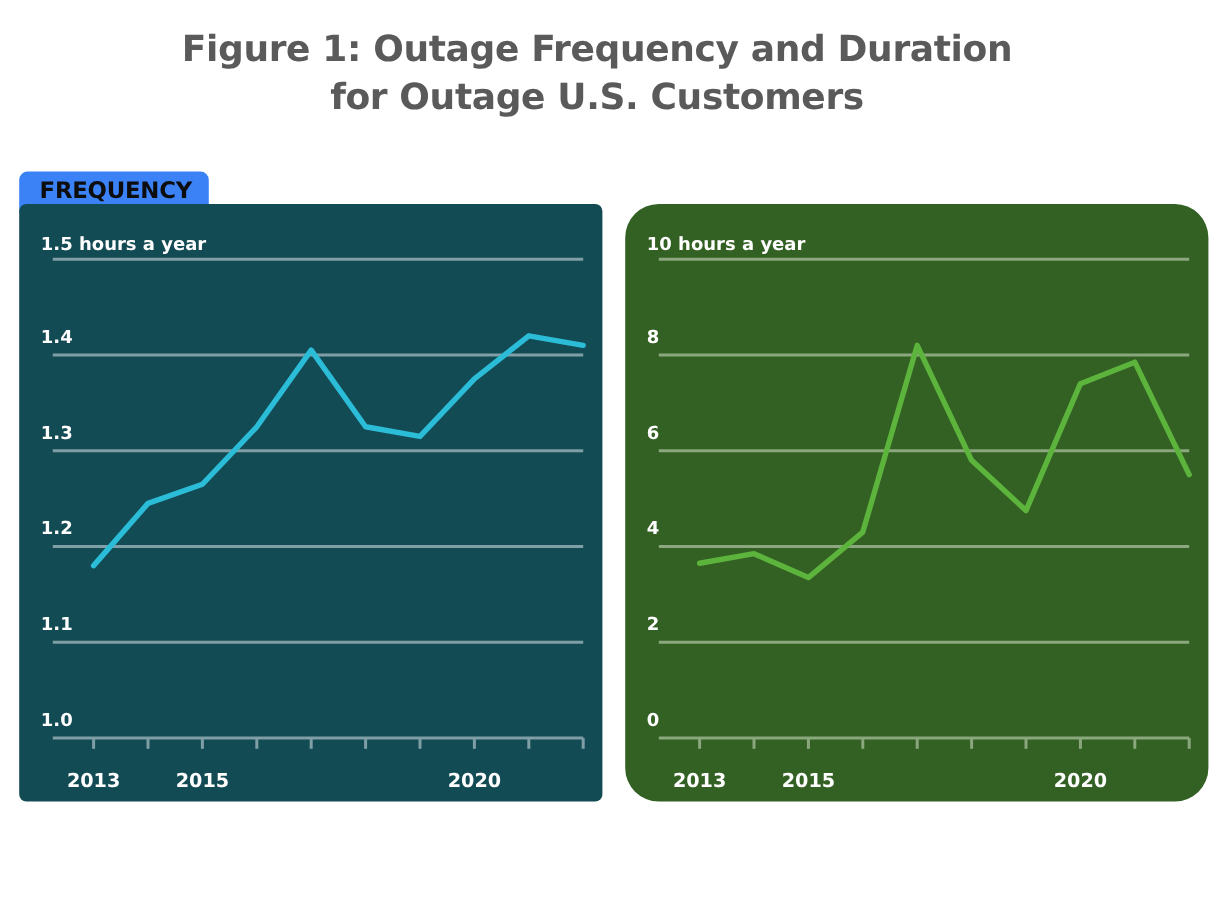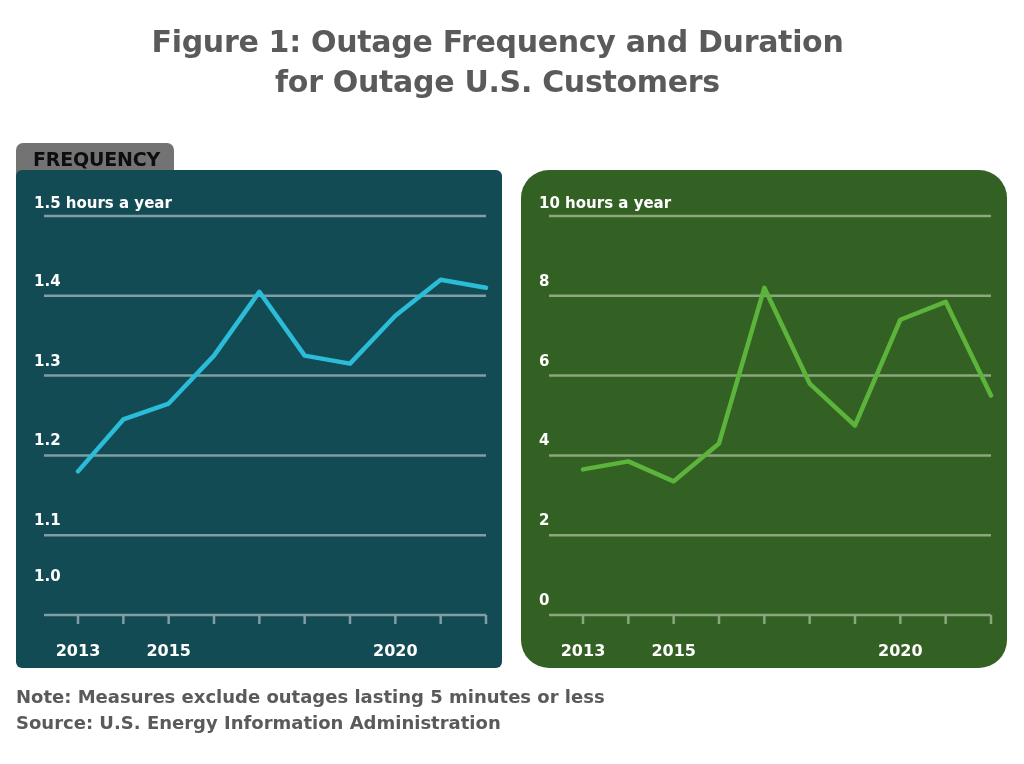--- a/index.html
+++ b/index.html
@@ -66,21 +66,21 @@
     height: 34px;
     border-top-left-radius: 7px;
     border-top-right-radius: 7px;
     display: flex;
     align-items: center;
     padding: 0 14px 2px 17px;
     box-sizing: border-box;
   }
   .tab.freq {
     left: 16px;
-    background: #737373;
+    background: #3b82f6;
   }
   .tab.dur {
     left: 521px;
     background: #5cb43c;
   }
   .tab-label {
     font-family: "DejaVu Sans", sans-serif;
     font-weight: bold;
     font-size: 19px;
     letter-spacing: -0.2px;
@@ -180,21 +180,21 @@
           <line x1="152.66666666666666" x2="152.66666666666666" y1="445" y2="454" stroke="#7f9ea5" stroke-width="2.5"></line>
           <line x1="198" x2="198" y1="445" y2="454" stroke="#7f9ea5" stroke-width="2.5"></line>
           <line x1="243.33333333333331" x2="243.33333333333331" y1="445" y2="454" stroke="#7f9ea5" stroke-width="2.5"></line>
           <line x1="288.6666666666667" x2="288.6666666666667" y1="445" y2="454" stroke="#7f9ea5" stroke-width="2.5"></line>
           <line x1="334" x2="334" y1="445" y2="454" stroke="#7f9ea5" stroke-width="2.5"></line>
           <line x1="379.3333333333333" x2="379.3333333333333" y1="445" y2="454" stroke="#7f9ea5" stroke-width="2.5"></line>
           <line x1="424.66666666666663" x2="424.66666666666663" y1="445" y2="454" stroke="#7f9ea5" stroke-width="2.5"></line>
           <line x1="470" x2="470" y1="445" y2="454" stroke="#7f9ea5" stroke-width="2.5"></line>
           <polyline points="62.00,301.36 107.33,249.49 152.67,233.53 198.00,185.65 243.33,121.81 288.67,185.65 334.00,193.63 379.33,145.75 424.67,109.84 470.00,117.82" fill="none" stroke="#2bbcd8" stroke-width="4.5" stroke-linejoin="round" stroke-linecap="round"></polyline>
         </svg>
-    <div class="ytick" style="top: 415px;">1.0</div>
+    <div class="ytick" style="top: 439px;">1.0</div>
         <div class="ytick" style="top: 359.2px;">1.1</div>
         <div class="ytick" style="top: 279.4px;">1.2</div>
         <div class="ytick" style="top: 199.6px;">1.3</div>
         <div class="ytick" style="top: 119.8px;">1.4</div>
         <div class="xtick" style="left: 62px; top: 459px;">2013</div>
         <div class="xtick" style="left: 152.667px; top: 459px;">2015</div>
         <div class="xtick" style="left: 379.333px; top: 459px;">2020</div>
       </div>
   </div>
 
@@ -225,18 +225,14 @@
         <div class="ytick" style="top: 359.2px;">2</div>
         <div class="ytick" style="top: 279.4px;">4</div>
         <div class="ytick" style="top: 199.6px;">6</div>
         <div class="ytick" style="top: 119.8px;">8</div>
         <div class="xtick" style="left: 62px; top: 459px;">2013</div>
         <div class="xtick" style="left: 152.667px; top: 459px;">2015</div>
         <div class="xtick" style="left: 379.333px; top: 459px;">2020</div>
       </div>
   </div>
 
-  <div class="footer">
-    <div class="footer-line">Note: Measures exclude outages lasting 5 minutes or less</div>
-    <div class="footer-line">Source: U.S. Energy Information Administration</div>
-  </div>
 
 </div>
 
 </body></html>

